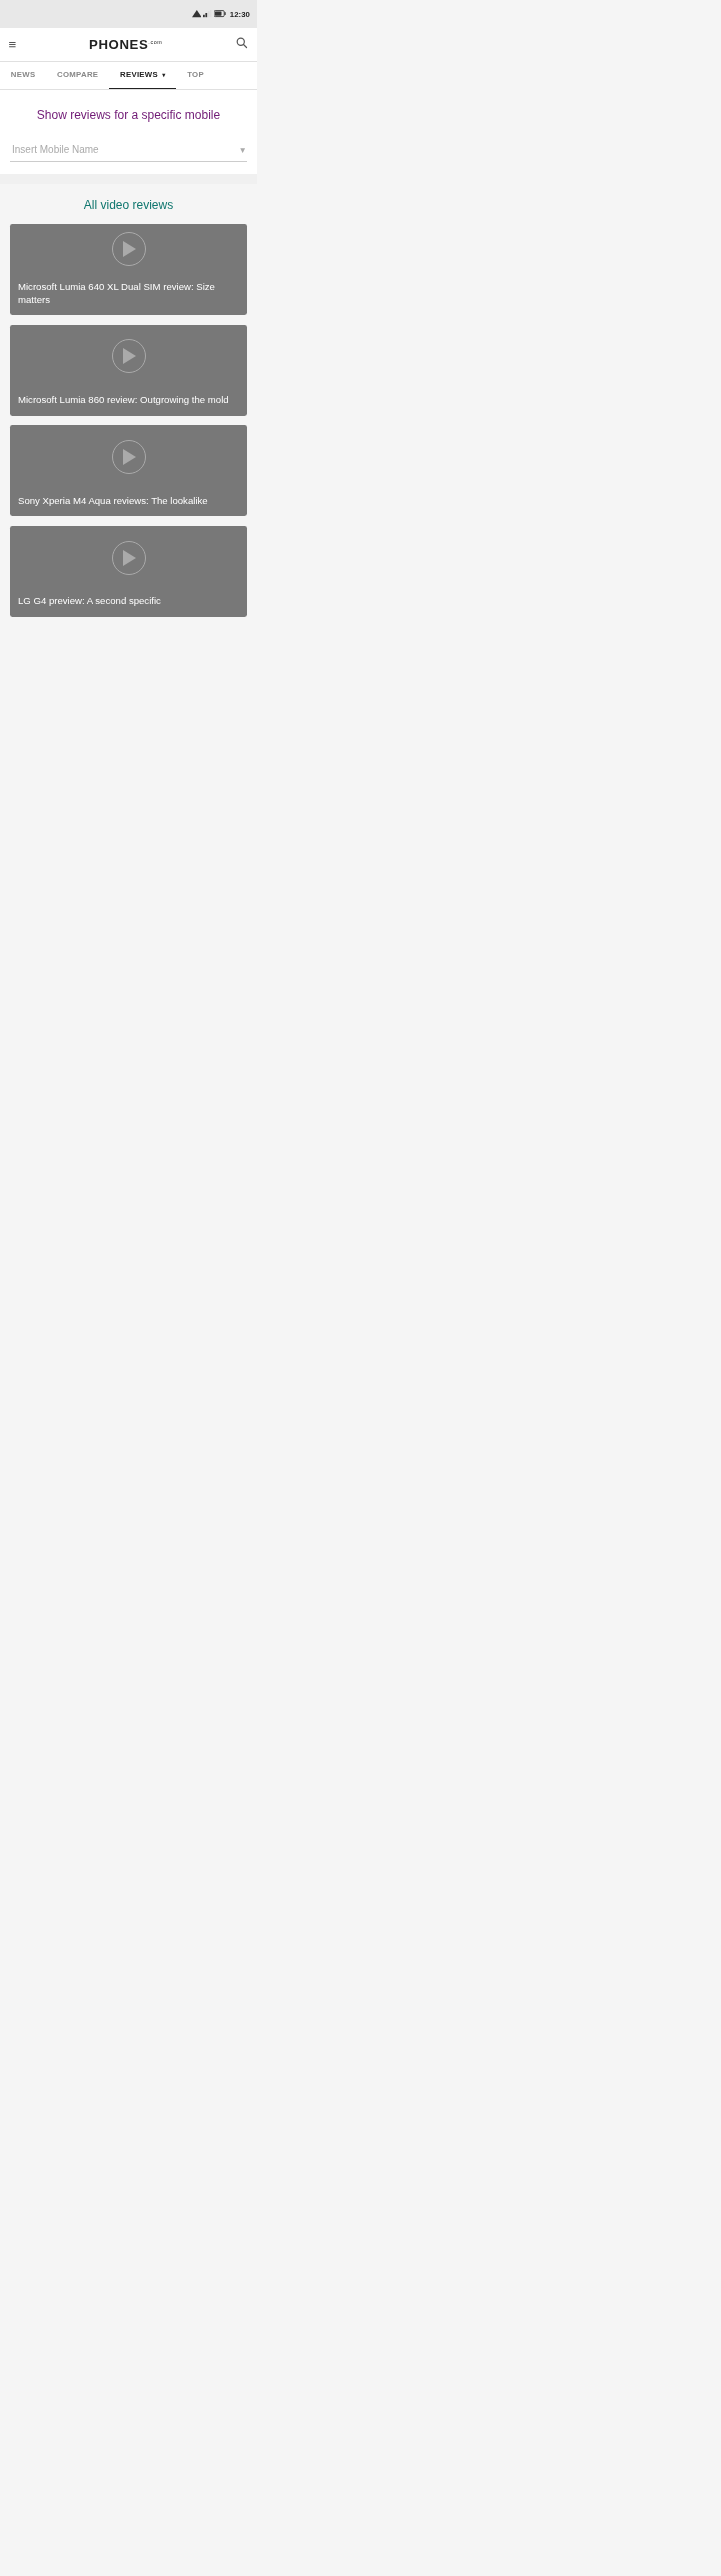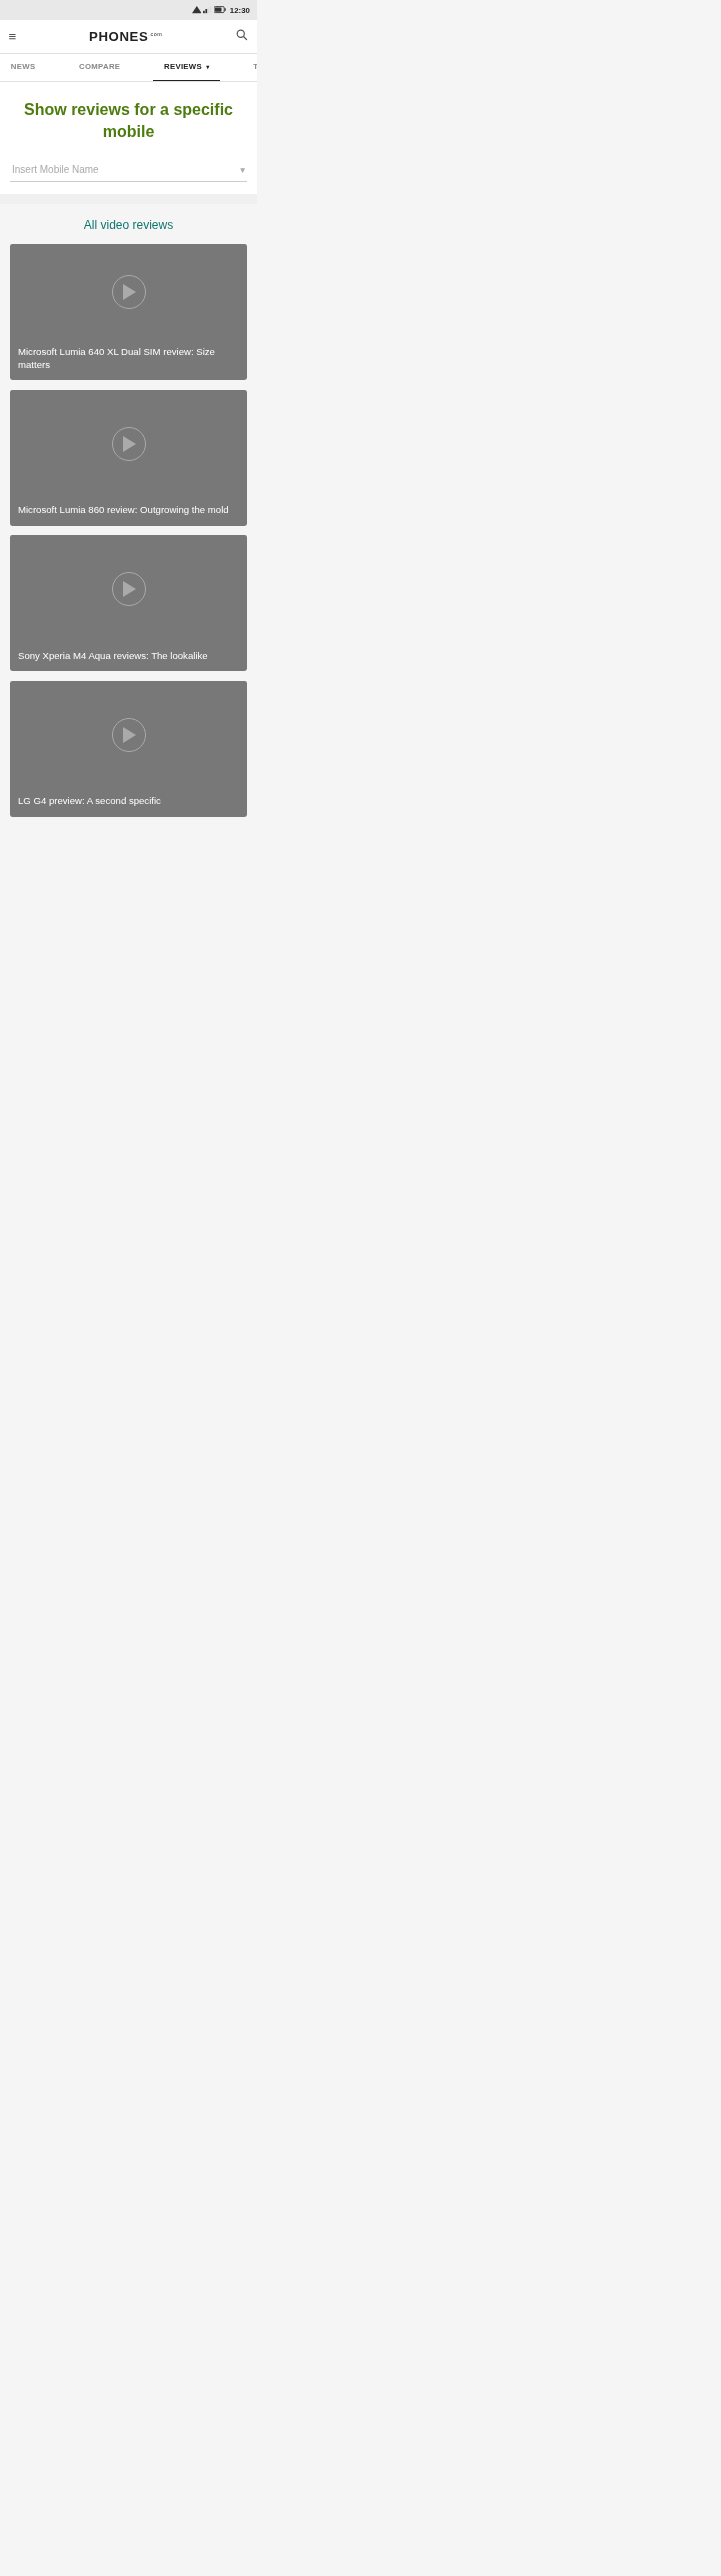--- a/index.html
+++ b/index.html
@@ -12,21 +12,21 @@
       width: 257px;
       min-height: 2576px;
       background: #f5f5f5;
       font-family: Arial, sans-serif;
       overflow-x: hidden;
     }
 
     
     .status-bar {
       background: #e8e8e8;
-      height: 20px;
+      height: 28px;
       display: flex;
       align-items: center;
       justify-content: flex-end;
       padding-right: 7.2px;
       gap: 3.6px;
     }
 
     .status-icons {
       display: flex;
       align-items: center;
@@ -75,21 +75,20 @@
       cursor: pointer;
     }
 
     
     .nav-tabs {
       background: #ffffff;
       display: flex;
       align-items: center;
       border-bottom: 0.6px solid #e0e0e0;
       overflow-x: auto;
-      gap: 22px;
     }
 
     .nav-tab {
       padding: 8.4px 10.8px;
       font-size: 7.8px;
       font-weight: 600;
       color: #888;
       white-space: nowrap;
       cursor: pointer;
       letter-spacing: 0.3px;
@@ -114,24 +113,24 @@
     }
 
     
     .show-reviews-section {
       background: #ffffff;
       text-align: center;
       padding: 17px 12px 14.4px;
     }
 
     .show-reviews-title {
-      font-size: 16px;
-      color: #4d7c0f;
+      font-size: 12px;
+      color: #701a75;
       line-height: 1.4;
-      font-weight: 700;
+      font-weight: 400;
     }
 
     
     .mobile-name-input-container {
       background: #ffffff;
       padding: 0 9.6px 12px;
     }
 
     .mobile-name-input-row {
       display: flex;
@@ -172,21 +171,21 @@
     }
 
     
     .video-card {
       background: #787878;
       border-radius: 2.4px;
       margin-bottom: 9.6px;
       overflow: hidden;
       cursor: pointer;
       position: relative;
-      height: 136px;
+      height: 91px;
       display: flex;
       flex-direction: column;
       justify-content: space-between;
     }
 
     .video-card-thumbnail {
       flex: 1;
       display: flex;
       align-items: center;
       justify-content: center;

